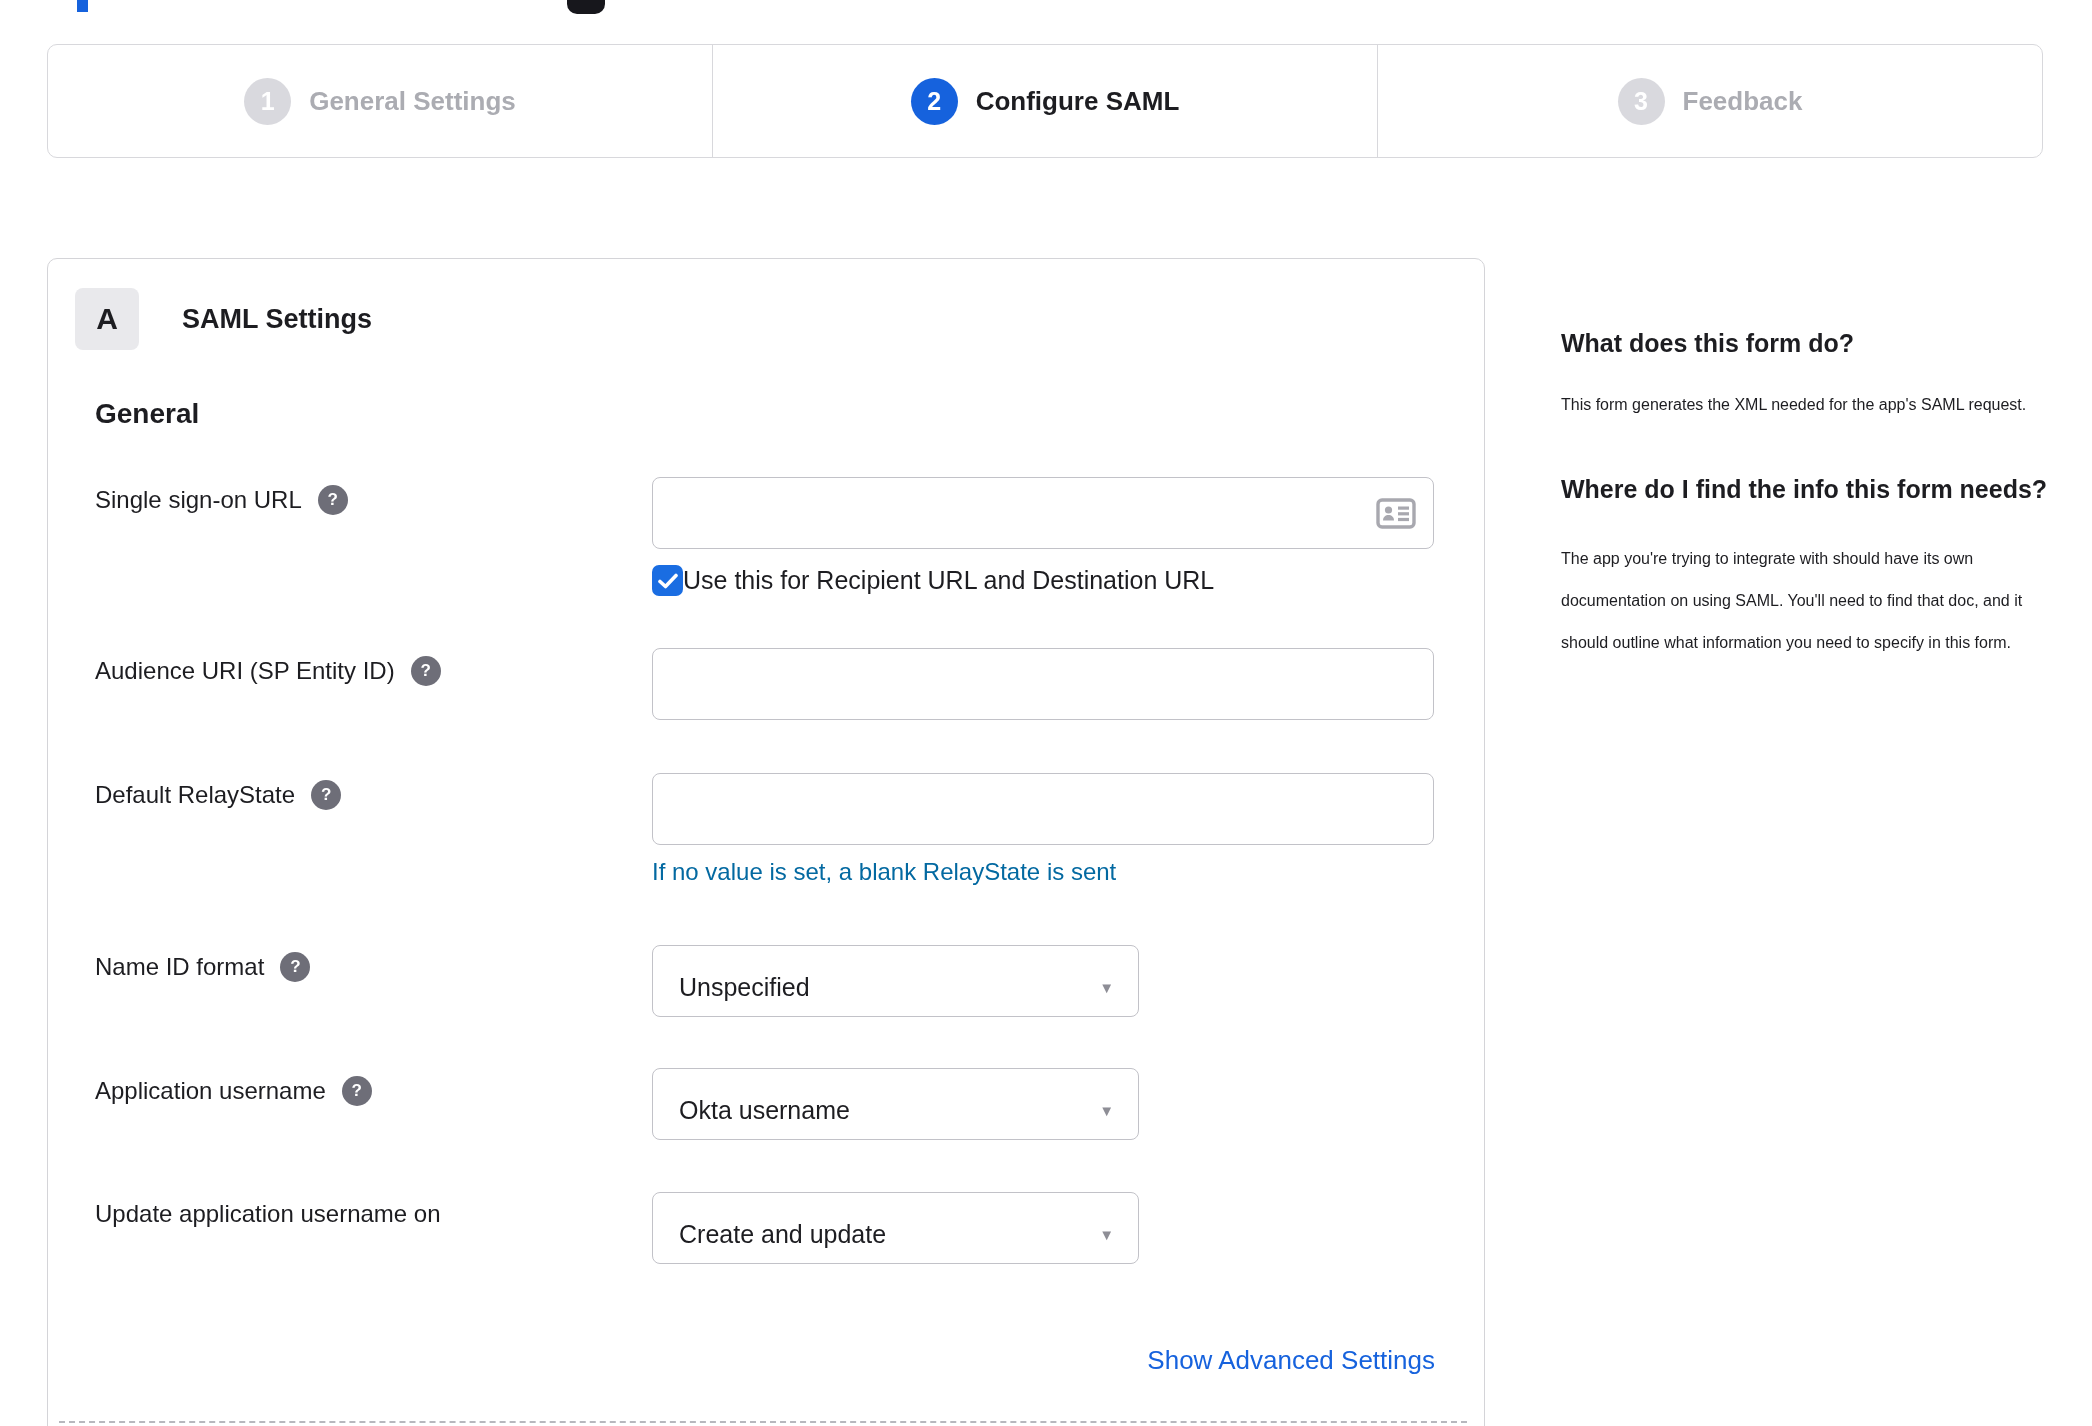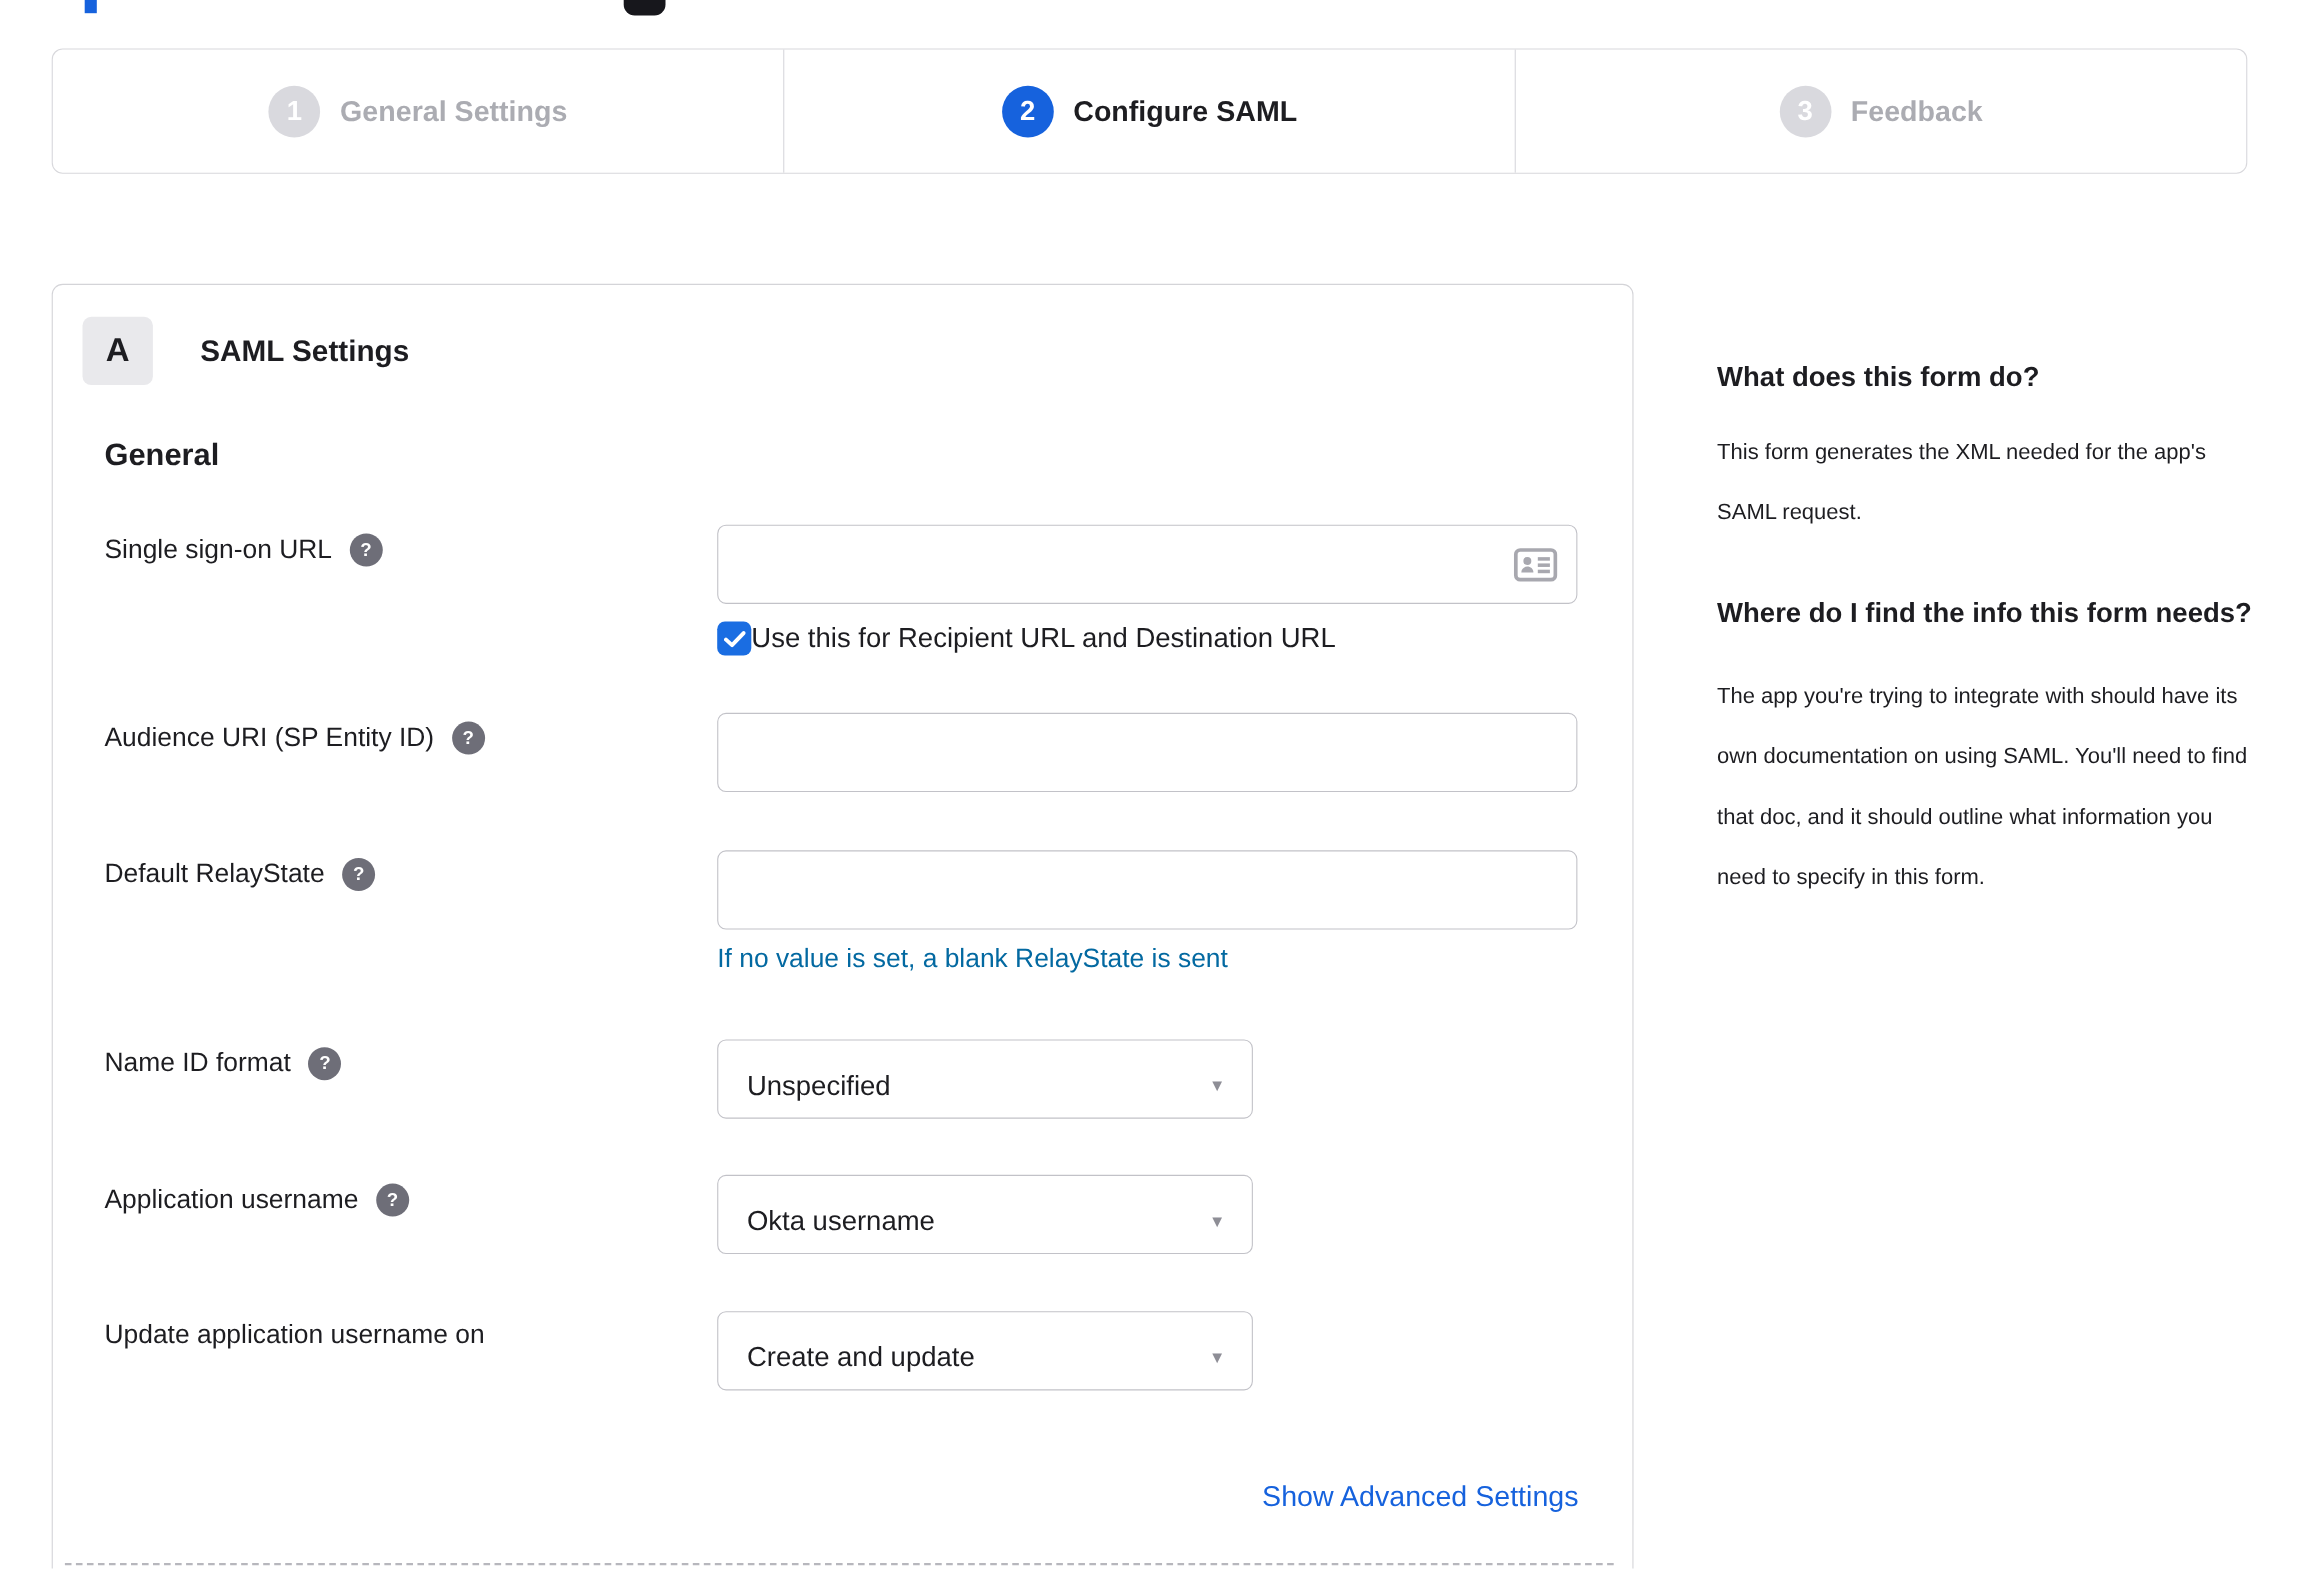--- a/index.html
+++ b/index.html
@@ -119,21 +119,21 @@
     text-decoration: none; cursor: pointer;
   }
   .dashed-divider {
     position: absolute; left: 11px; right: 17px; top: 1162px;
     border-top: 2px dashed #b7b7bd;
   }
 
   
   .help-panel { position: absolute; left: 1533px; top: 328px; width: 498px; margin-left: 28px; }
   .help-panel h3 { font-size: 25px; font-weight: bold; line-height: 38px; color: #1d1d21; }
-  .help-panel p  { font-size: 20px; line-height: 55px; color: #1d1d21; }
+  .help-panel p  { font-size: 16px; line-height: 42px; color: #1d1d21; }
   .help-panel .h1 { margin-bottom: 26px; line-height: 30px; }
   .help-panel .p1 { margin-bottom: 44px; max-width: 478px; }
   .help-panel .h2 { margin-bottom: 30px; }
   .help-panel .p2 { max-width: 498px; }
 </style>
 </head>
 <body>
 
 <div class="artifact-blue"></div>
 <div class="artifact-dark"></div>

